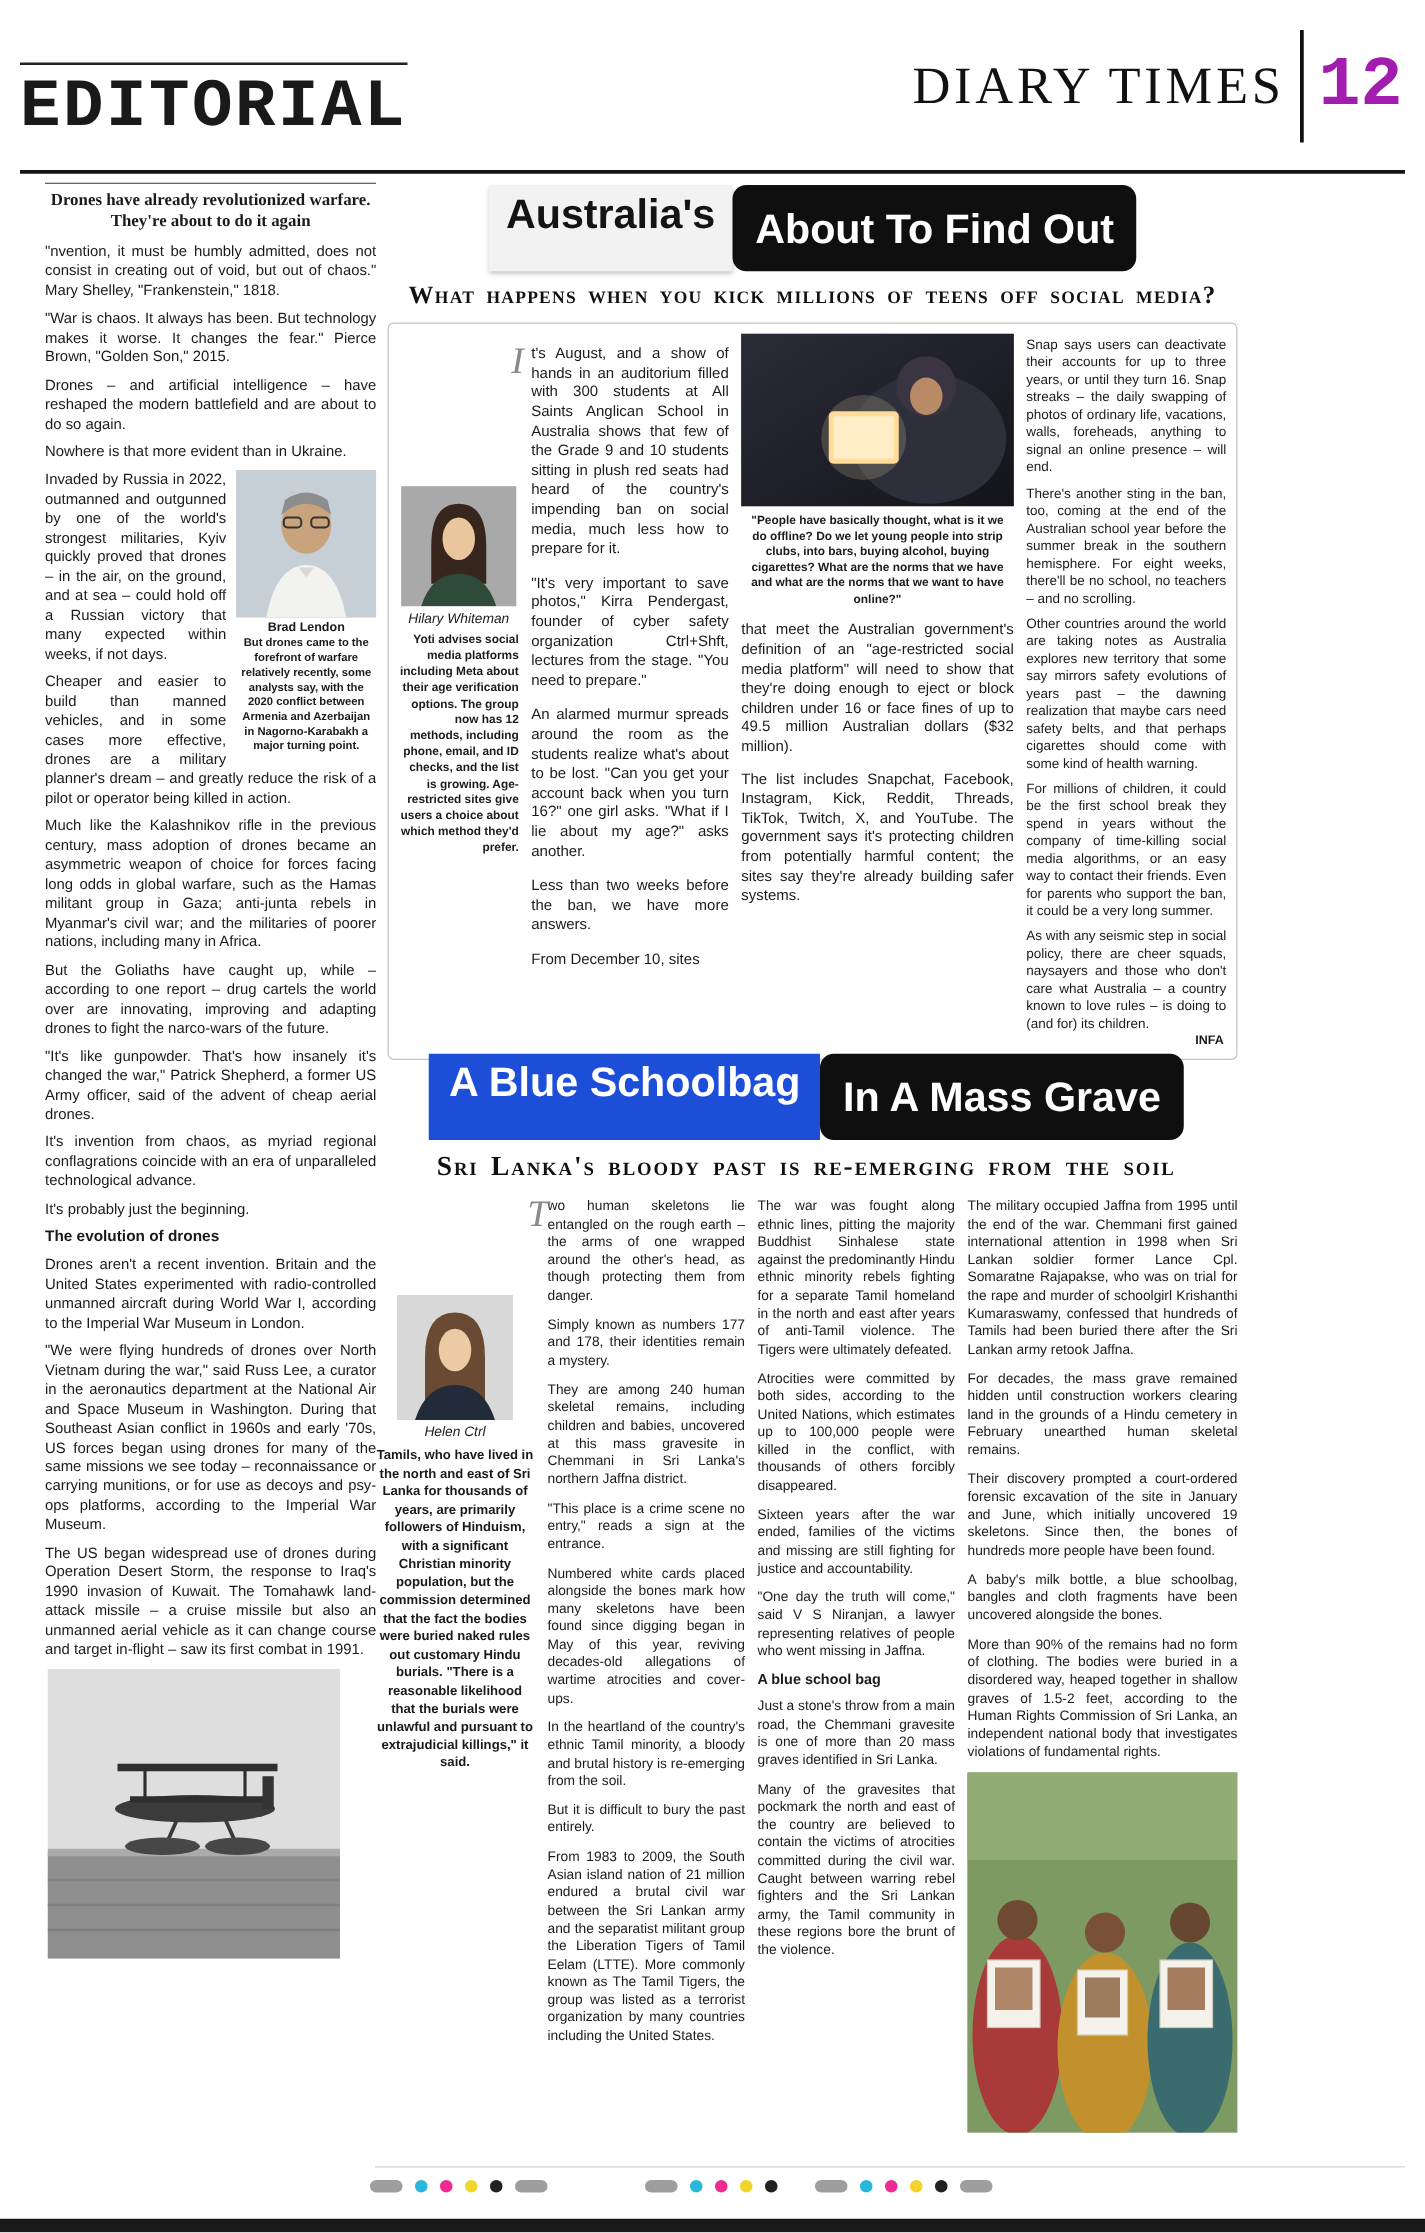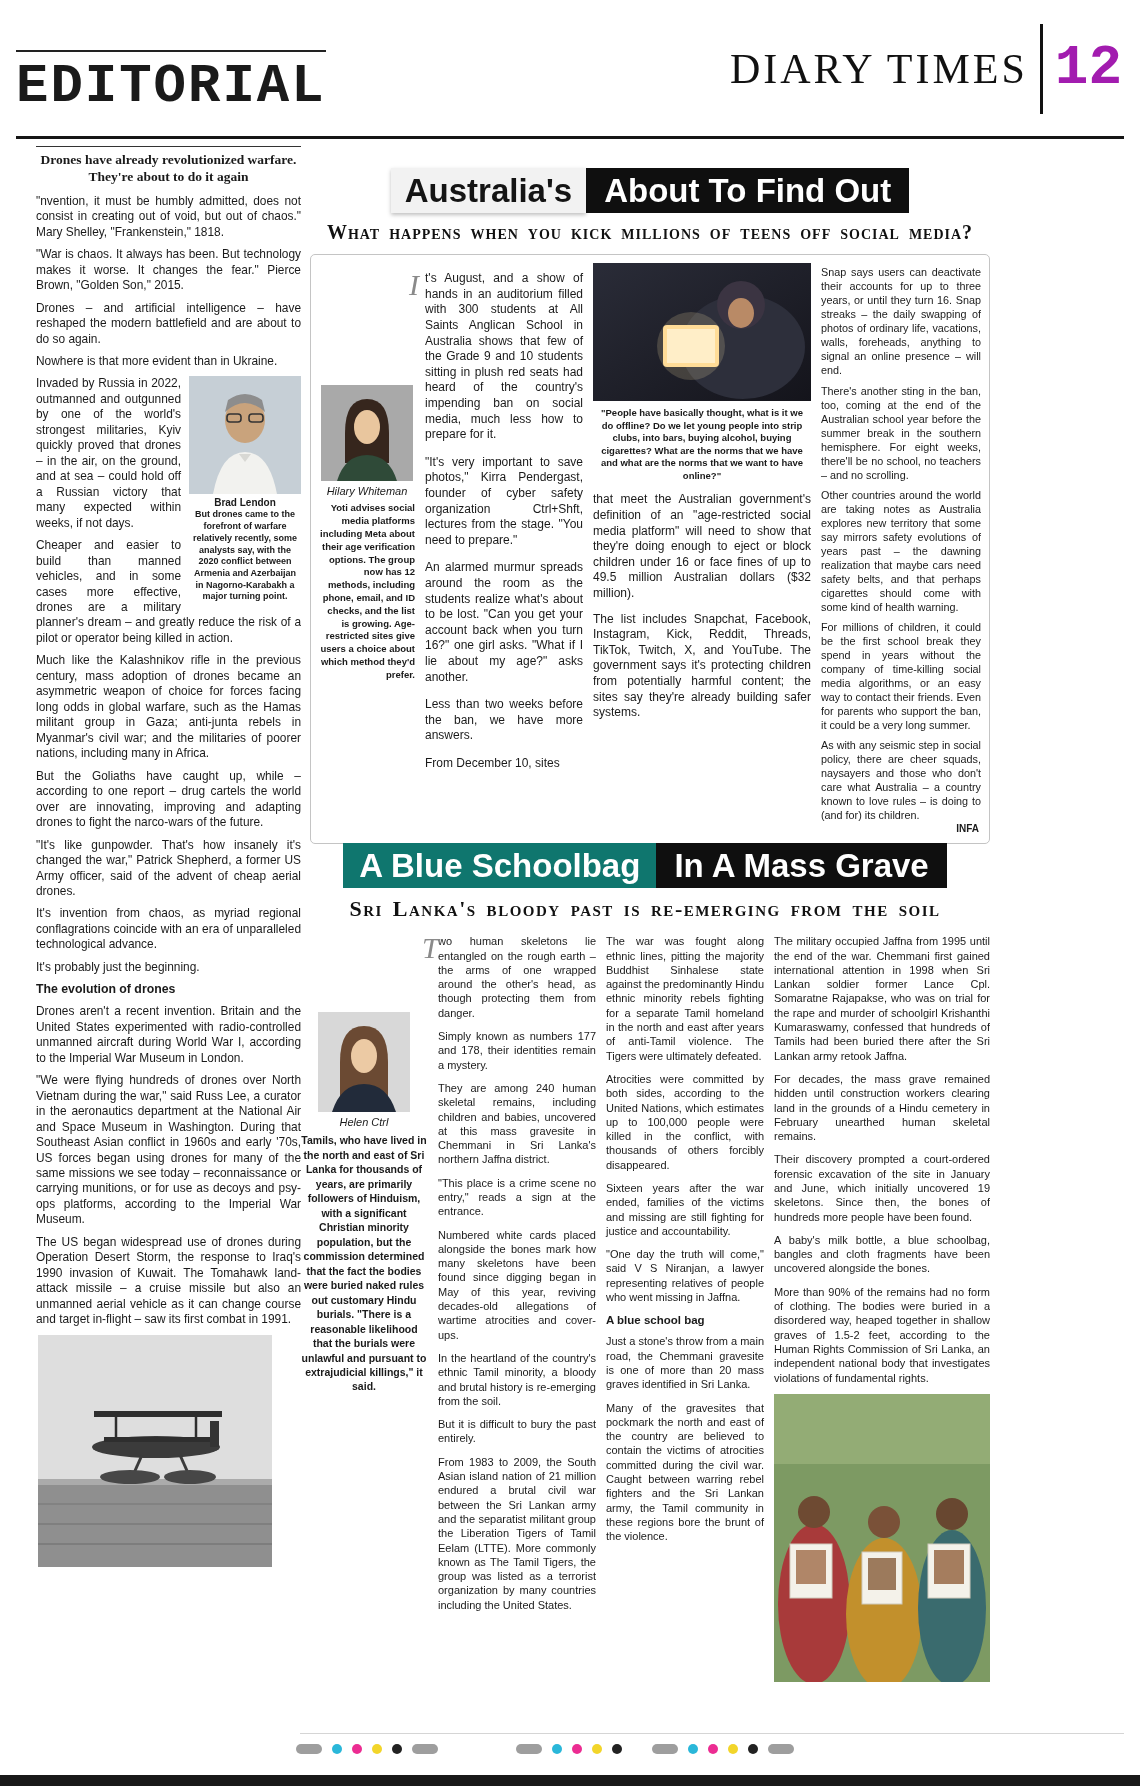--- a/index.html
+++ b/index.html
@@ -32,26 +32,26 @@
   .lc-title{margin:0 0 8px 0;text-align:center;font-weight:bold;font-size:13.5px;line-height:1.25;
             font-family:"Liberation Serif",serif;border-top:1.5px solid #333;padding-top:5px;}
   .lc-subhead{margin:2px 0 6px 0;font-size:12.3px;font-weight:bold;}
   .brad-fig{float:right;width:112px;margin:2px 0 6px 8px;text-align:center;}
   .brad-photo{width:112px;height:118px;background:#c6cfd6;}
   .fig-name{font-weight:bold;font-size:10px;margin-top:2px;}
   .fig-cap{font-weight:bold;font-size:9px;line-height:1.3;text-align:center;}
   .seaplane-fig{width:234px;height:232px;margin:8px 0 0 4px;}
 
   
-  .australia{position:absolute;left:310px;top:168px;width:680px;}
+  .australia{position:absolute;left:310px;top:148px;width:680px;}
   .headline-bar{display:flex;justify-content:center;align-items:stretch;}
   .hl-light{background:#f2f2f2;color:#141414;font-weight:bold;font-size:33px;line-height:1.25;
             padding:2px 14px;box-shadow:0 2px 4px rgba(0,0,0,0.25);}
-  .hl-gray{background:#0f766e;color:#ffffff;font-weight:bold;font-size:33px;line-height:1.25;padding:2px 16px;}
-  .hl-dark{background:#0f0f0f;color:#ffffff;font-weight:bold;font-size:33px;line-height:1.25;padding:2px 18px;}
+  .hl-gray{background:#1d4ed8;color:#ffffff;font-weight:bold;font-size:33px;line-height:1.25;padding:2px 16px;}
+  .hl-dark{background:#0f0f0f;color:#ffffff;font-weight:bold;font-size:33px;line-height:1.25;padding:14px 18px;border-radius:11px;}
   .subheadline{margin-top:8px;text-align:center;font-family:"Liberation Serif",serif;font-weight:bold;
                font-size:20px;font-variant:small-caps;letter-spacing:1px;word-spacing:3px;color:#111;}
   .art-box{margin-top:10px;border:1px solid #c4c4c4;border-radius:5px;background:#fff;
            padding:8px;display:flex;gap:10px;height:572px;overflow:hidden;}
   .au-author{width:96px;flex:none;padding-top:122px;}
   .portrait{background:#b5b5b5;}
   .portrait.hilary{width:92px;height:96px;margin-left:2px;}
   .author-name{font-style:italic;font-size:11px;text-align:center;margin:4px 0 5px 0;}
   .au-author .author-cap{font-weight:bold;font-size:9.5px;line-height:1.35;text-align:right;}
   .au-col1{width:158px;flex:none;font-size:12px;line-height:1.3;padding-top:8px;}

